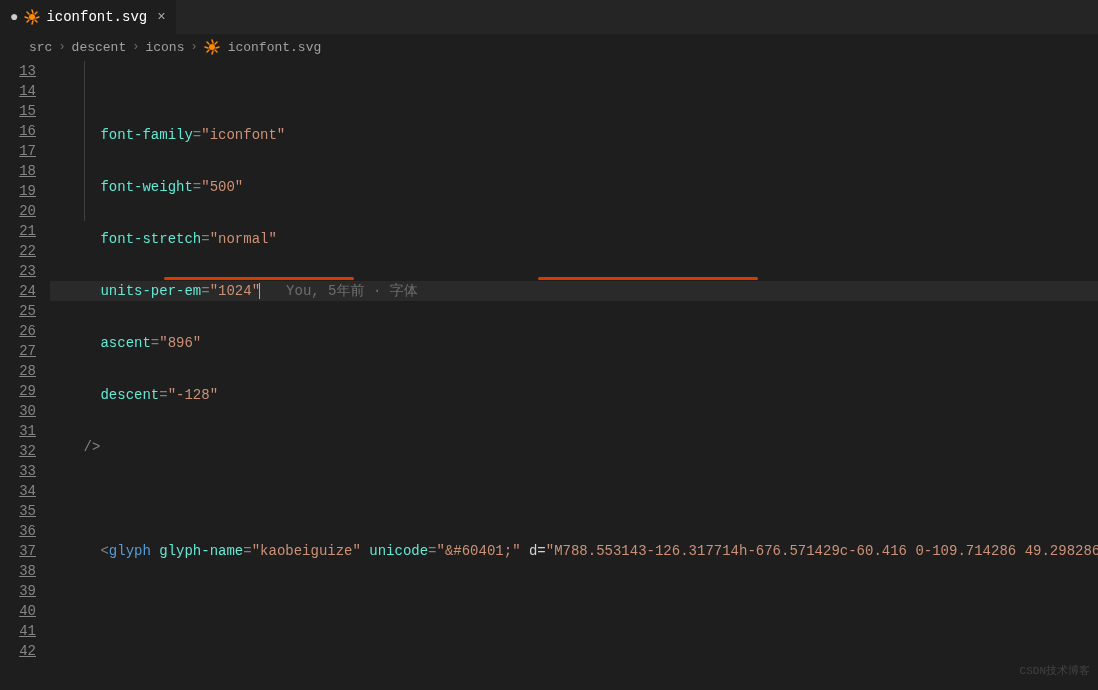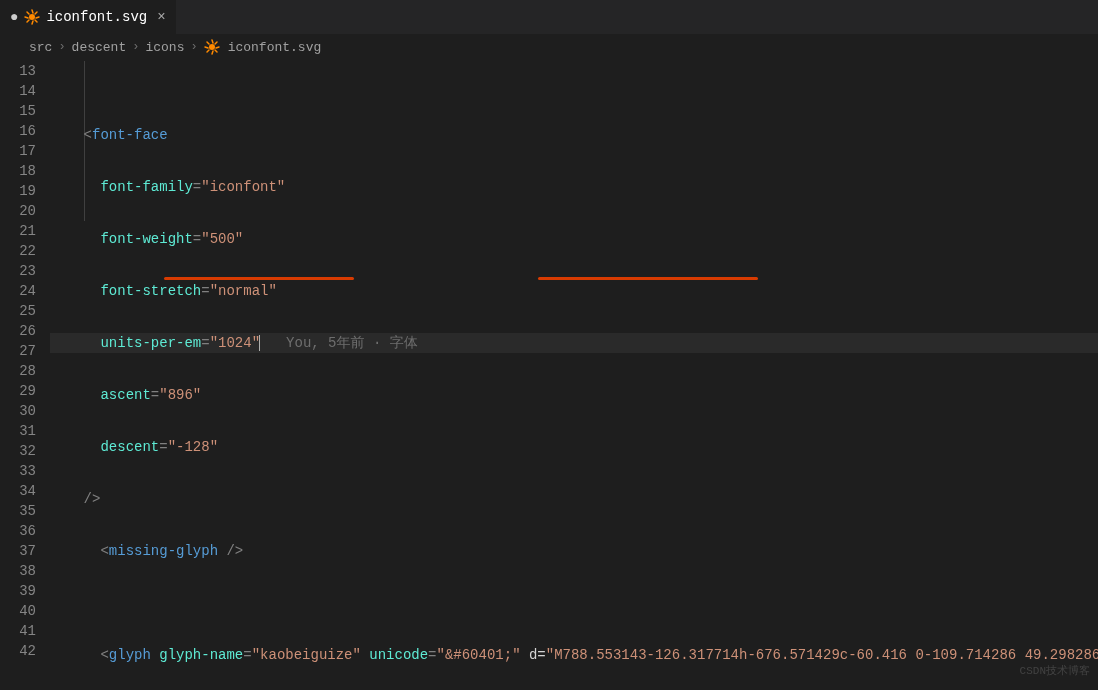--- a/index.html
+++ b/index.html
@@ -66,20 +66,21 @@
     display: flex;
     height: calc(100% - 60px);
     position: relative;
   }
   .gutter {
     flex: 0 0 50px;
     text-align: right;
     color: #858585;
     padding-top: 2px;
     user-select: none;
+    text-decoration: underline;
   }
   .gutter div { height: 20px; line-height: 20px; padding-right: 14px; }
   .code {
     flex: 1;
     padding-top: 2px;
     white-space: pre;
     position: relative;
     overflow: hidden;
   }
   .code .line { height: 20px; line-height: 20px; position: relative; }
@@ -187,29 +188,27 @@
       <div>37</div>
       <div>38</div>
       <div>39</div>
       <div>40</div>
       <div>41</div>
       <div>42</div>
     </div>
   <div class="code">
     <div class="indent-guide"></div>
 
-    <div class="line">    <span class="punct">&lt;</span><span class="tag">font-face</span></div>
     <div class="line">      <span class="attr">font-family</span><span class="punct">=</span><span class="val">"iconfont"</span></div>
     <div class="line">      <span class="attr">font-weight</span><span class="punct">=</span><span class="val">"500"</span></div>
     <div class="line">      <span class="attr">font-stretch</span><span class="punct">=</span><span class="val">"normal"</span></div>
     <div class="line hl">      <span class="attr">units-per-em</span><span class="punct">=</span><span class="val">"1024"</span><span class="cursor"></span><span class="annotation">You, 5年前 · 字体</span></div>
     <div class="line">      <span class="attr">ascent</span><span class="punct">=</span><span class="val">"896"</span></div>
     <div class="line">      <span class="attr">descent</span><span class="punct">=</span><span class="val">"-128"</span></div>
     <div class="line">    <span class="punct">/&gt;</span></div>
-    <div class="line">      <span class="punct">&lt;</span><span class="tag">missing-glyph</span><span class="punct"> /&gt;</span></div>
     <div class="line"></div>
     <div class="line" id="line23">      <span class="punct">&lt;</span><span class="tag">glyph</span> <span id="l23attrs"><span class="attr">glyph-name</span><span class="punct">=</span><span class="val">"kaobeiguize"</span> <span class="attr">unicode</span><span class="punct">=</span><span class="val">"&amp;#60401;"</span> d=<span class="val">"M788.553143-126.317714h-676.571429c-60.416 0-109.714286 49.298286-</span></span></div>
     
     
     
     
     
     
     
     

